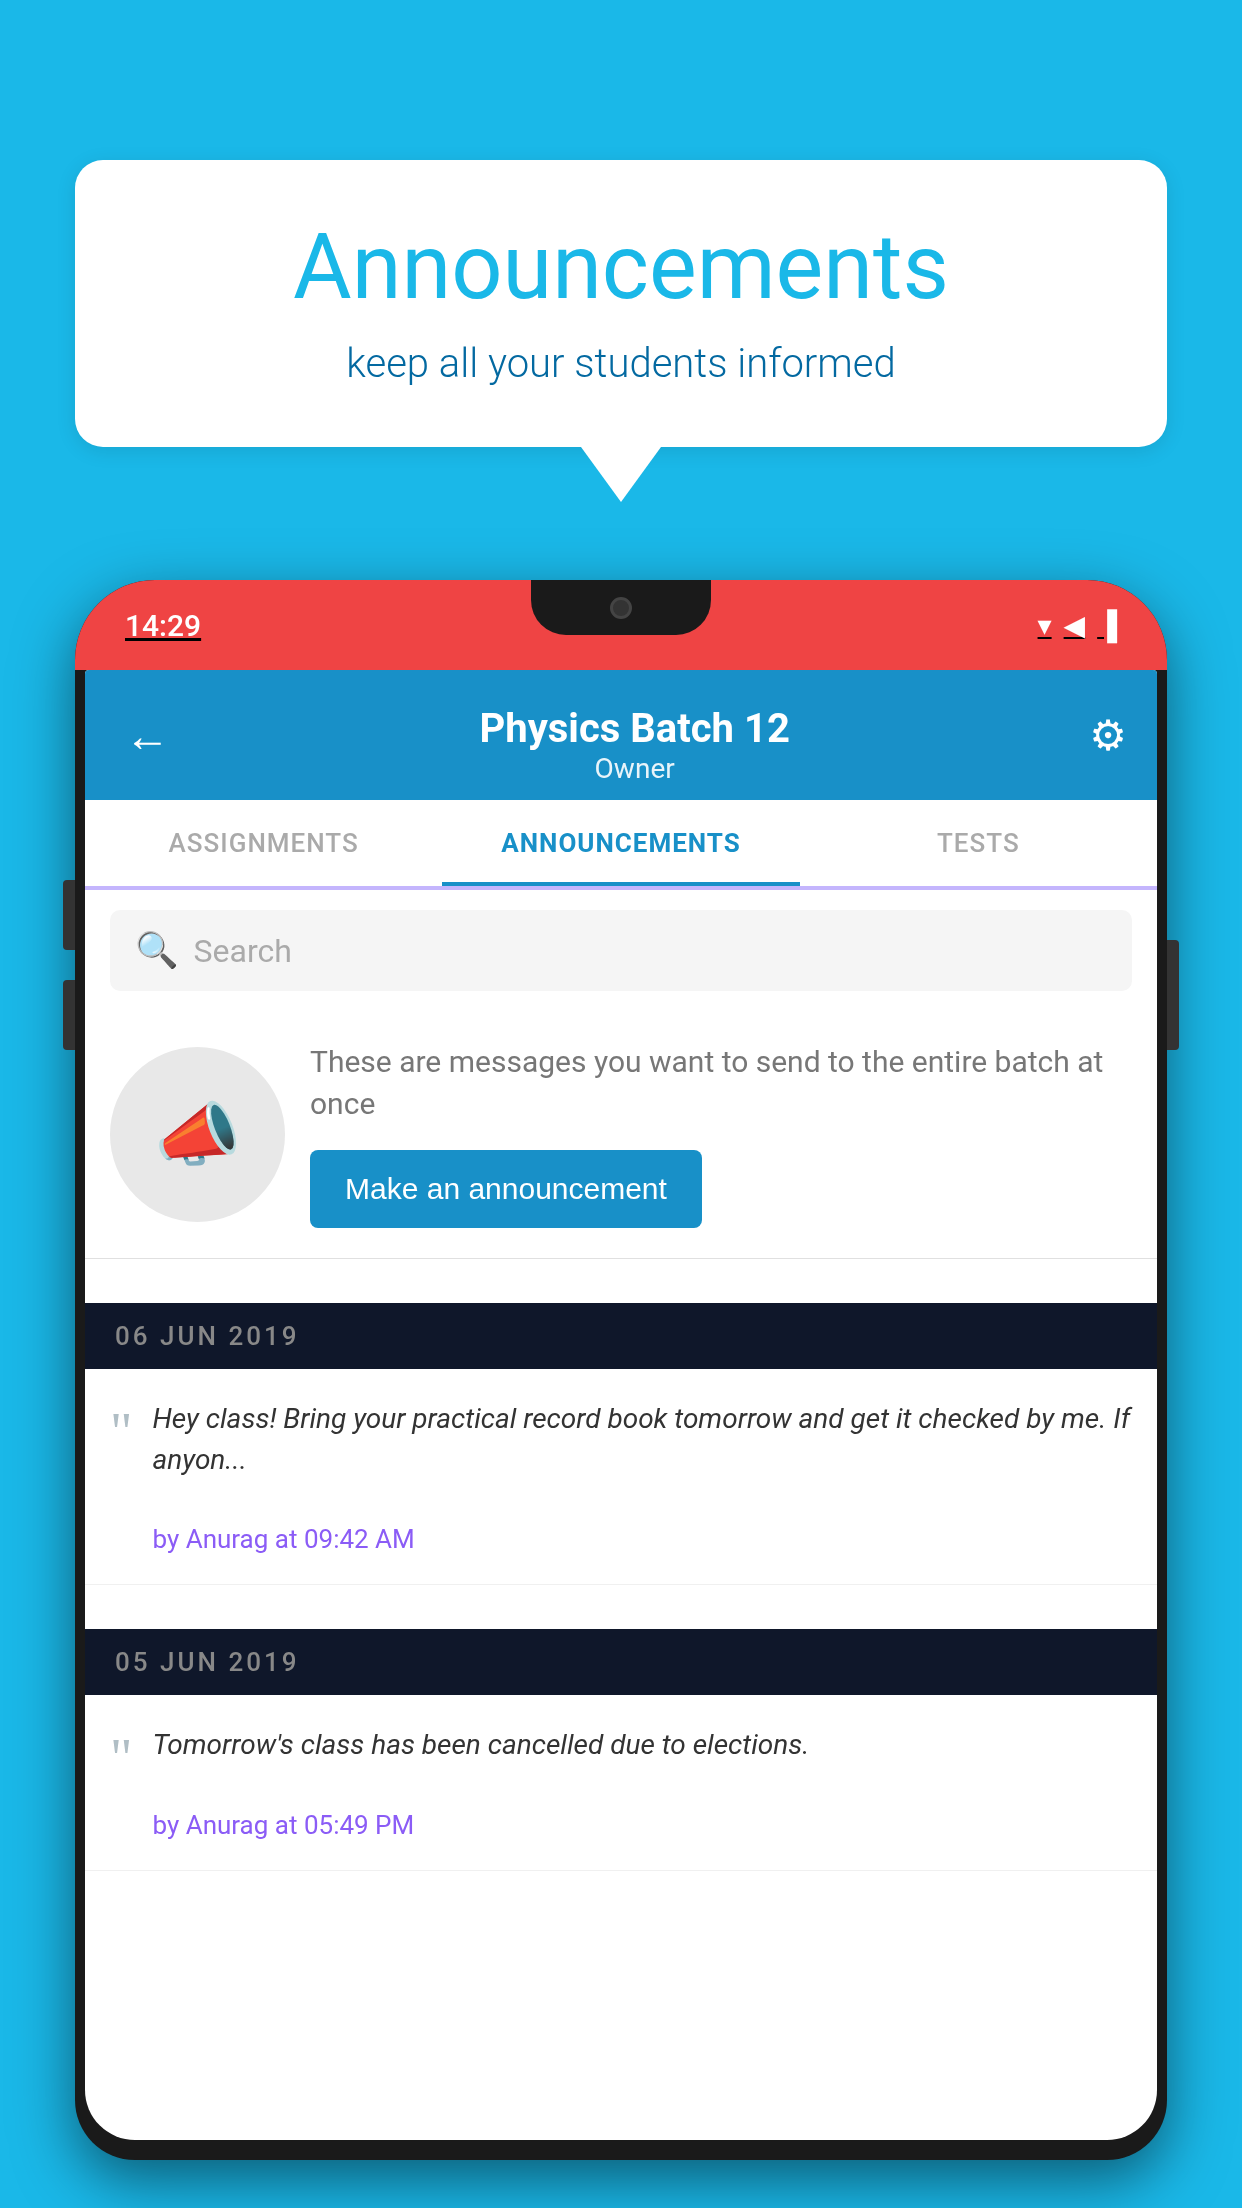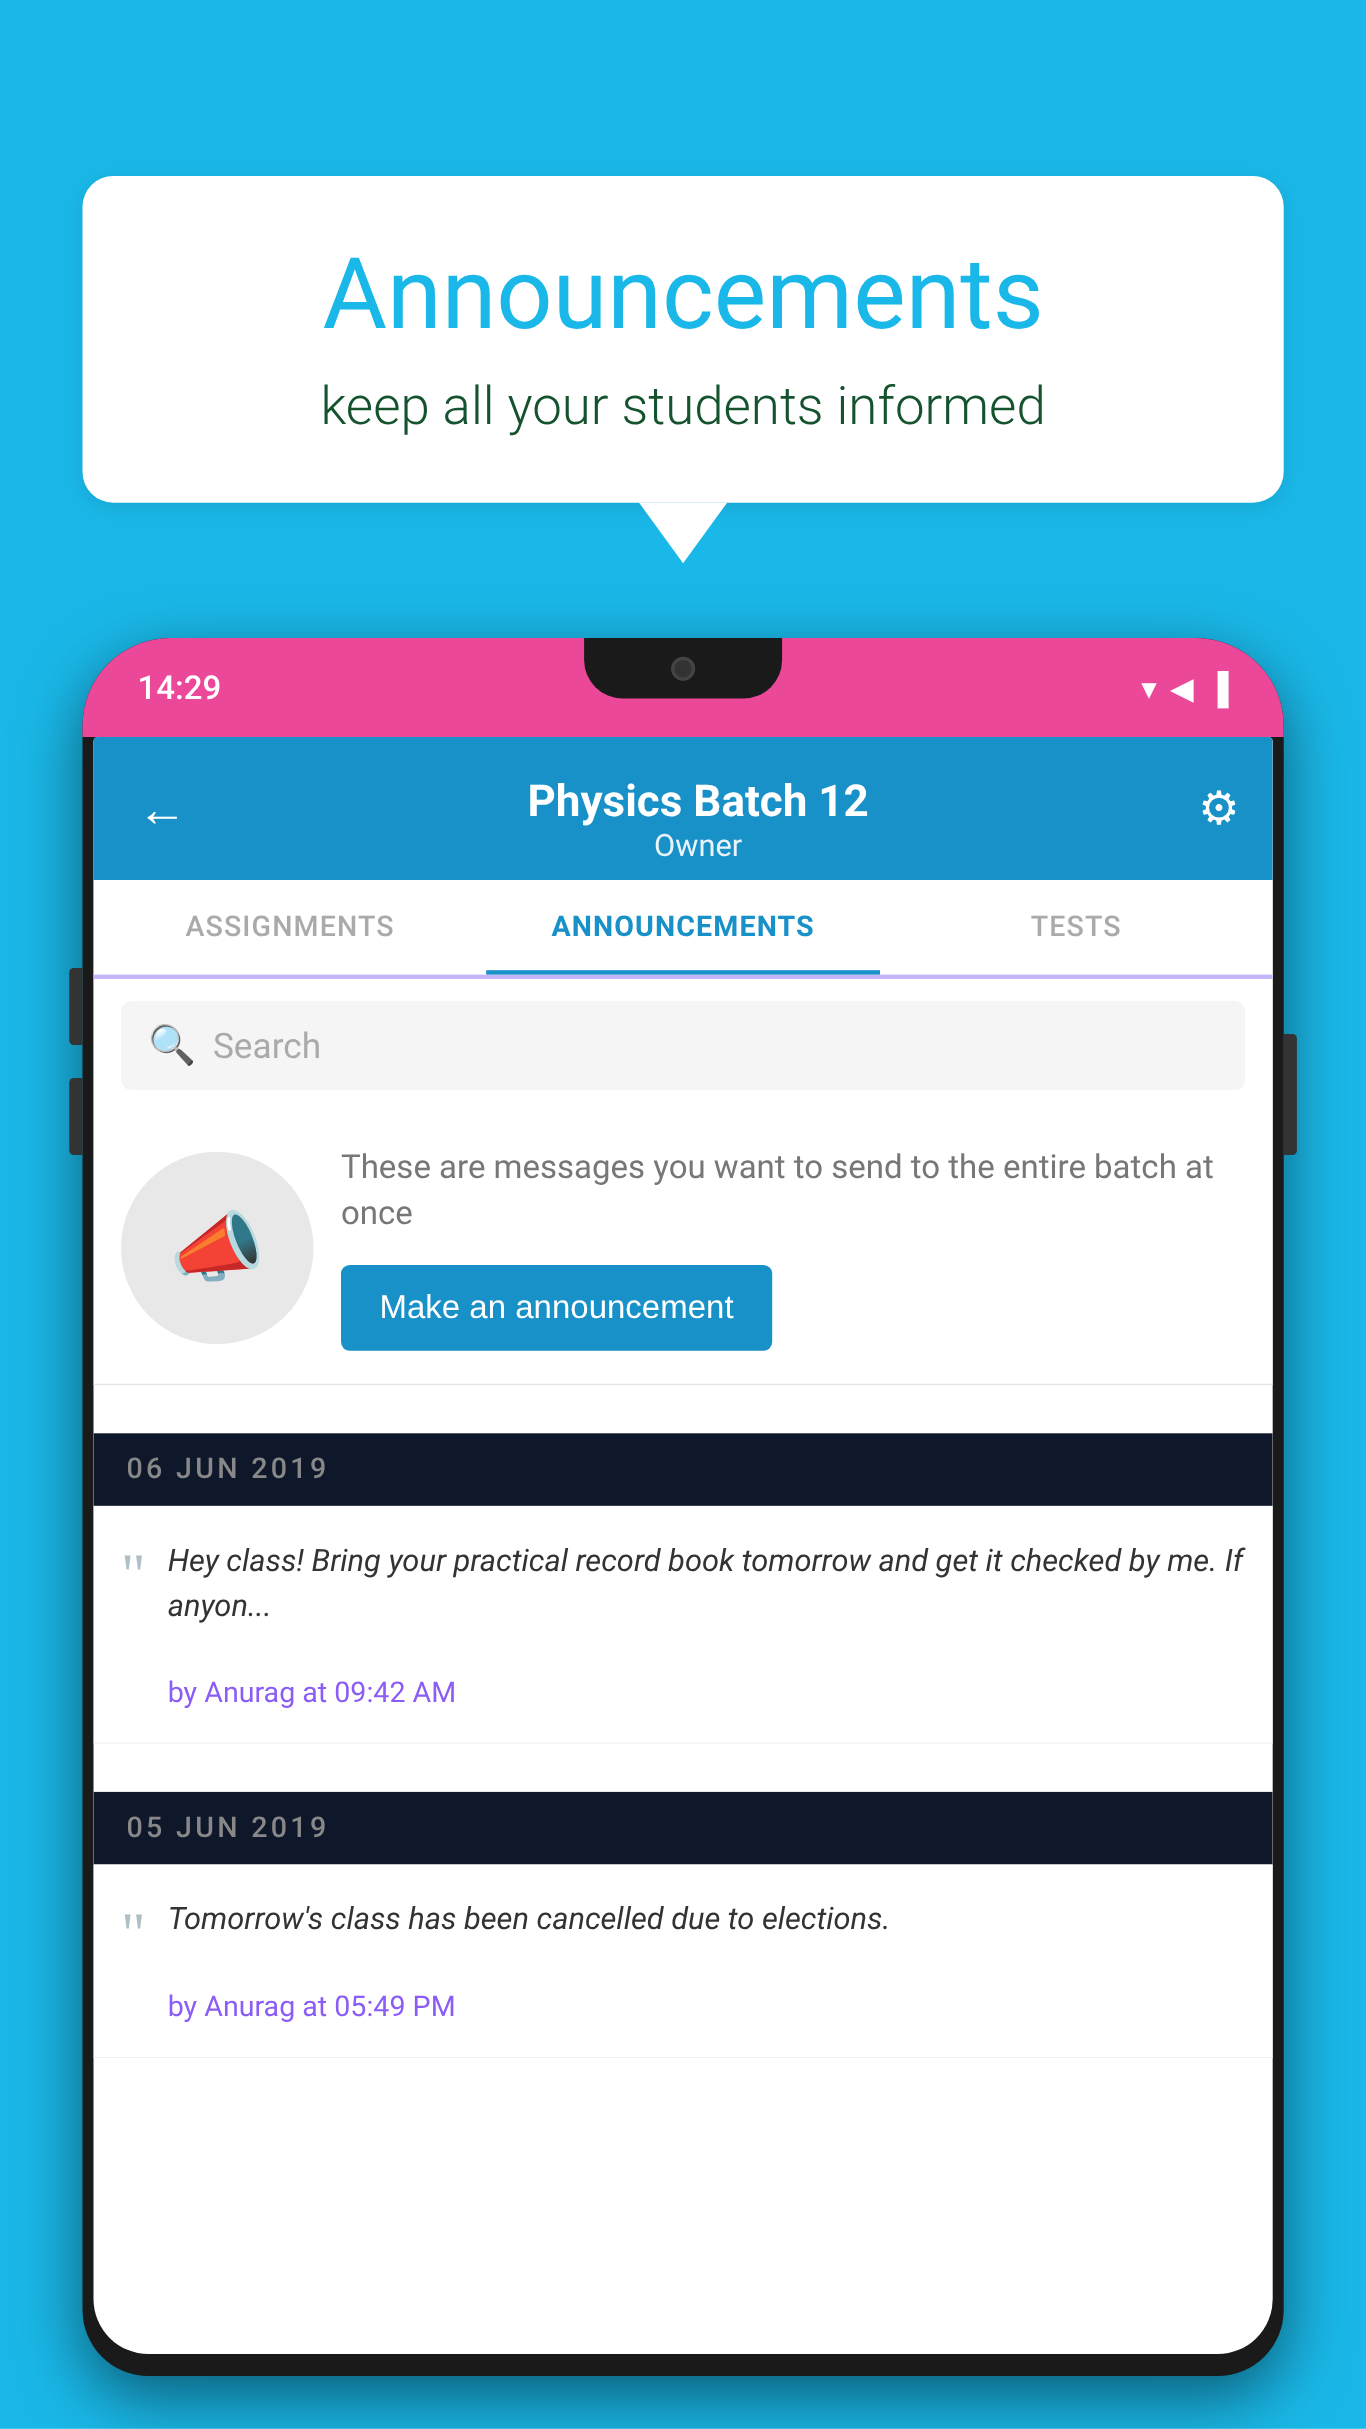--- a/index.html
+++ b/index.html
@@ -34,22 +34,22 @@
     }
 
     .speech-bubble-title {
       color: #1ab8e8;
       font-size: 90px;
       font-weight: 400;
       margin-bottom: 20px;
     }
 
     .speech-bubble-subtitle {
-      color: #14532d;
-      font-size: 48px;
+      color: #0369a1;
+      font-size: 40px;
       font-weight: 300;
     }
 
     .speech-bubble-arrow {
       width: 0;
       height: 0;
       border-left: 40px solid transparent;
       border-right: 40px solid transparent;
       border-top: 55px solid white;
       margin-top: 0;
@@ -70,27 +70,28 @@
       width: 100%;
       height: 1580px;
       position: relative;
       padding: 0;
       box-shadow: 0 20px 60px rgba(0,0,0,0.5);
     }
 
     
     .phone-top-bar {
       height: 90px;
-      background: #ec4899;
+      background: #ef4444;
       border-radius: 80px 80px 0 0;
       position: relative;
       display: flex;
       align-items: center;
       justify-content: space-between;
       padding: 0 50px;
+      text-decoration: underline;
     }
 
     .status-time {
       color: white;
       font-size: 30px;
       font-weight: 500;
     }
 
     .notch {
       position: absolute;

